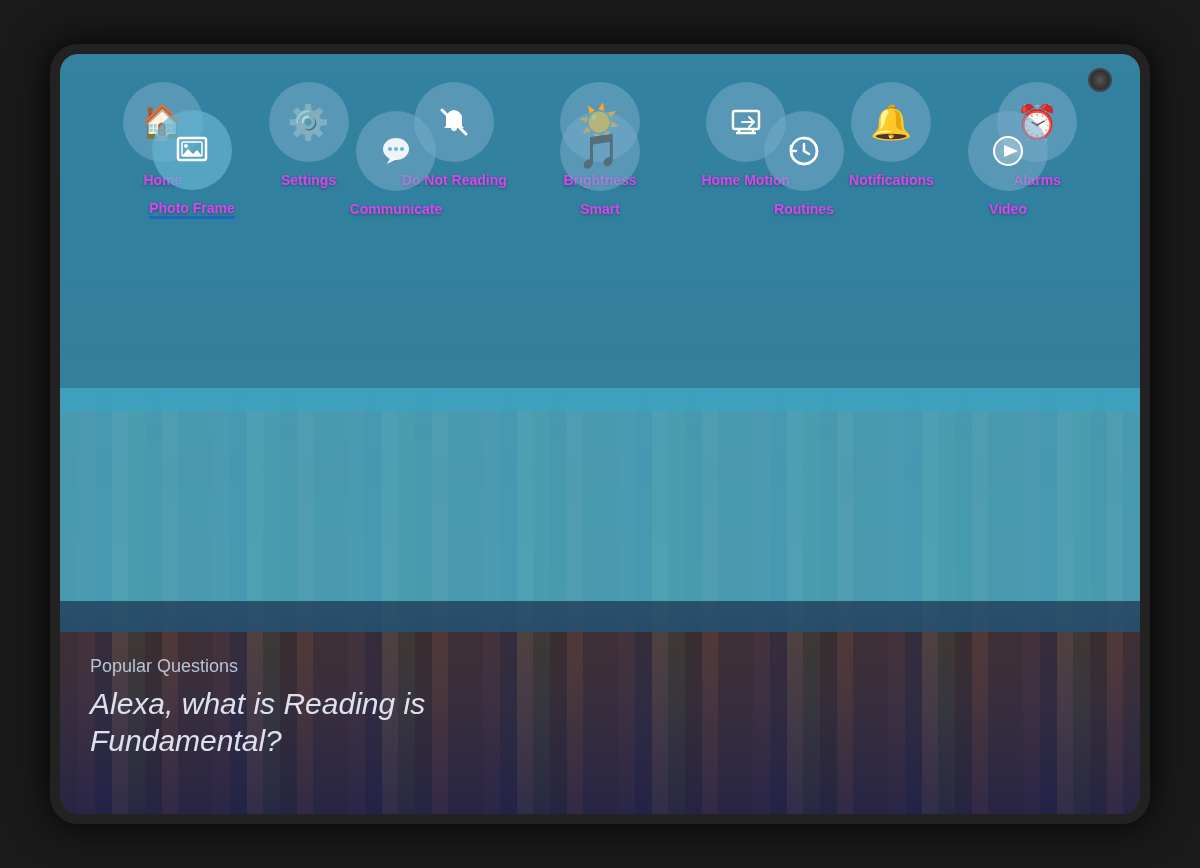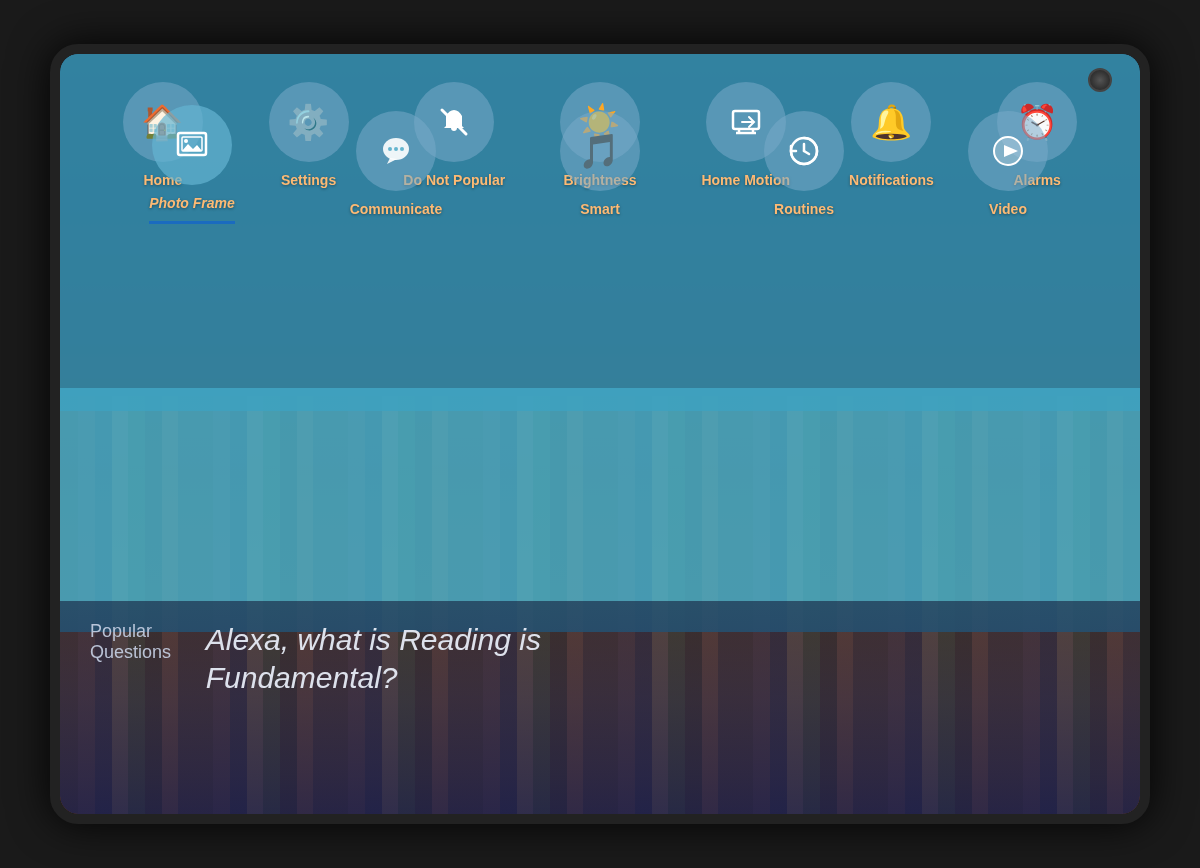--- a/index.html
+++ b/index.html
@@ -155,41 +155,41 @@
       justify-content: center;
       font-size: 34px;
       color: white;
     }
 
     .icon-circle.active {
       background: rgba(100, 180, 210, 0.7);
     }
 
     .icon-label {
-      color: #fdba74;
+      color: #d946ef;
       font-size: 14px;
       font-weight: 600;
       text-align: center;
       text-shadow: 0 1px 3px rgba(0,0,0,0.4);
     }
 
     .active-label {
       border-bottom: 3px solid #1a6bbf;
-      padding-bottom: 10px;
-      font-style: italic;
+      padding-bottom: 0;
     }
 
     .popular-questions {
       position: absolute;
       bottom: 0;
       left: 0;
       width: 55%;
       height: 28%;
       padding: 20px 30px;
       display: flex;
+      flex-direction: column;
       justify-content: center;
     }
 
     .popular-title {
       color: rgba(200, 210, 230, 0.9);
       font-size: 18px;
       font-weight: 400;
       margin-bottom: 8px;
     }
 
@@ -242,21 +242,21 @@
         </div>
 
         <div class="icon-item">
           <div class="icon-circle">
             <svg width="36" height="36" viewBox="0 0 36 36" fill="white">
               <path d="M18 6 C15 6 12 8 10 12 L10 22 L8 24 L28 24 L26 22 L26 12 C24 8 21 6 18 6Z"></path>
               <path d="M15 24 C15 25.7 16.3 27 18 27 C19.7 27 21 25.7 21 24Z"></path>
               <line x1="6" y1="6" x2="30" y2="30" stroke="white" stroke-width="3" stroke-linecap="round"></line>
             </svg>
           </div>
-          <span class="icon-label">Do Not Popular</span>
+          <span class="icon-label">Do Not Reading</span>
         </div>
 
         <div class="icon-item">
           <div class="icon-circle">☀️</div>
           <span class="icon-label">Brightness</span>
         </div>
 
         <div class="icon-item">
           <div class="icon-circle">
             <svg width="38" height="38" viewBox="0 0 38 38" fill="white">

